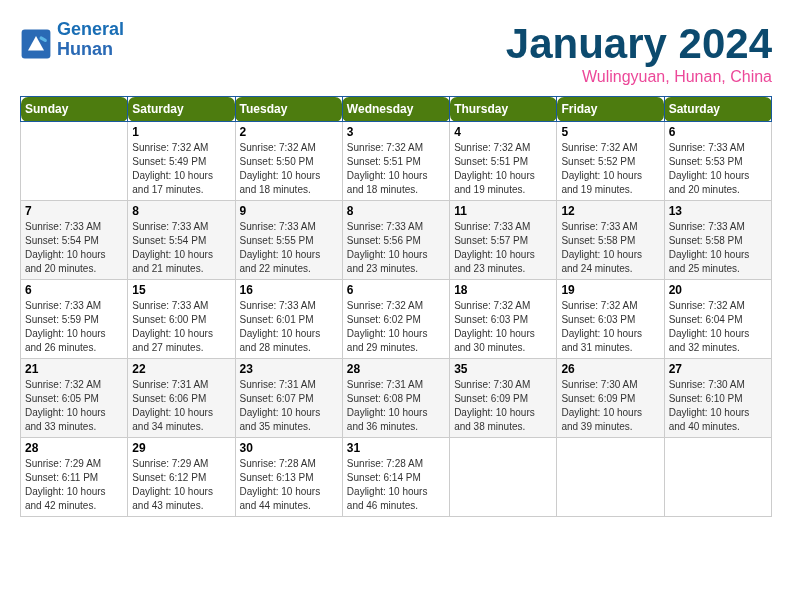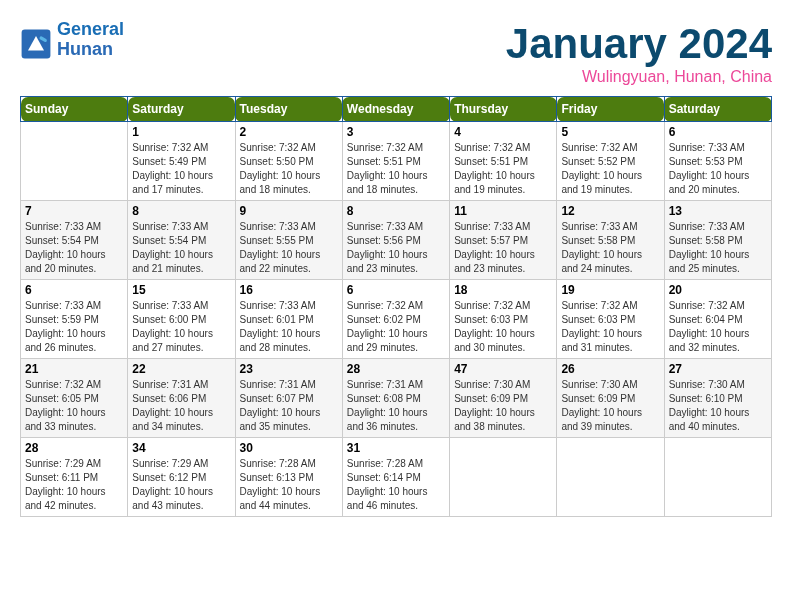--- a/index.html
+++ b/index.html
@@ -223,39 +223,39 @@
         </td>
         <td>
           <span class="day-num">23</span>
           <div class="day-info">Sunrise: 7:31 AM<br>Sunset: 6:07 PM<br>Daylight: 10 hours<br>and 35 minutes.</div>
         </td>
         <td>
           <span class="day-num">28</span>
           <div class="day-info">Sunrise: 7:31 AM<br>Sunset: 6:08 PM<br>Daylight: 10 hours<br>and 36 minutes.</div>
         </td>
         <td>
-          <span class="day-num">47</span>
+          <span class="day-num">35</span>
           <div class="day-info">Sunrise: 7:30 AM<br>Sunset: 6:09 PM<br>Daylight: 10 hours<br>and 38 minutes.</div>
         </td>
         <td>
           <span class="day-num">26</span>
           <div class="day-info">Sunrise: 7:30 AM<br>Sunset: 6:09 PM<br>Daylight: 10 hours<br>and 39 minutes.</div>
         </td>
         <td>
           <span class="day-num">27</span>
           <div class="day-info">Sunrise: 7:30 AM<br>Sunset: 6:10 PM<br>Daylight: 10 hours<br>and 40 minutes.</div>
         </td>
       </tr>
       <tr>
         <td>
           <span class="day-num">28</span>
           <div class="day-info">Sunrise: 7:29 AM<br>Sunset: 6:11 PM<br>Daylight: 10 hours<br>and 42 minutes.</div>
         </td>
         <td>
-          <span class="day-num">34</span>
+          <span class="day-num">29</span>
           <div class="day-info">Sunrise: 7:29 AM<br>Sunset: 6:12 PM<br>Daylight: 10 hours<br>and 43 minutes.</div>
         </td>
         <td>
           <span class="day-num">30</span>
           <div class="day-info">Sunrise: 7:28 AM<br>Sunset: 6:13 PM<br>Daylight: 10 hours<br>and 44 minutes.</div>
         </td>
         <td>
           <span class="day-num">31</span>
           <div class="day-info">Sunrise: 7:28 AM<br>Sunset: 6:14 PM<br>Daylight: 10 hours<br>and 46 minutes.</div>
         </td>

